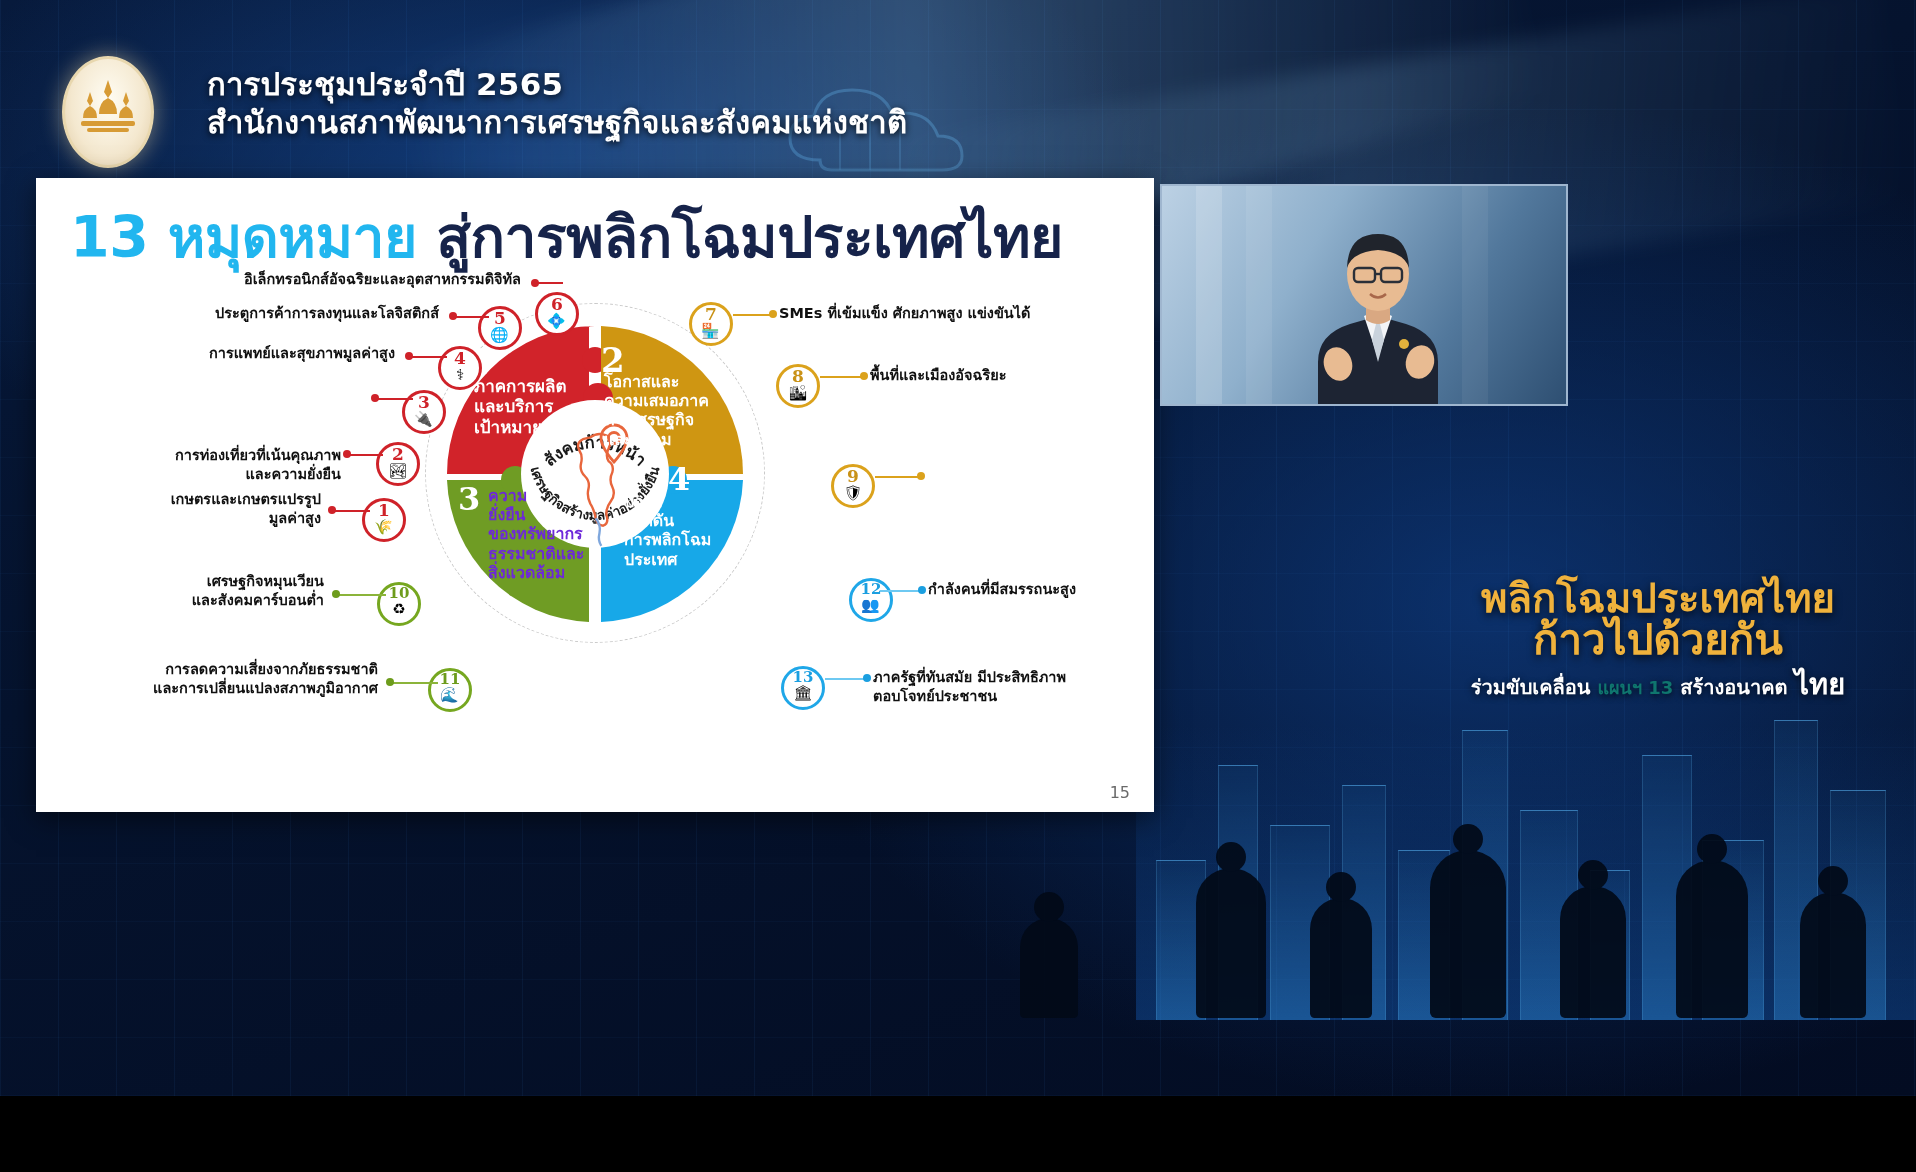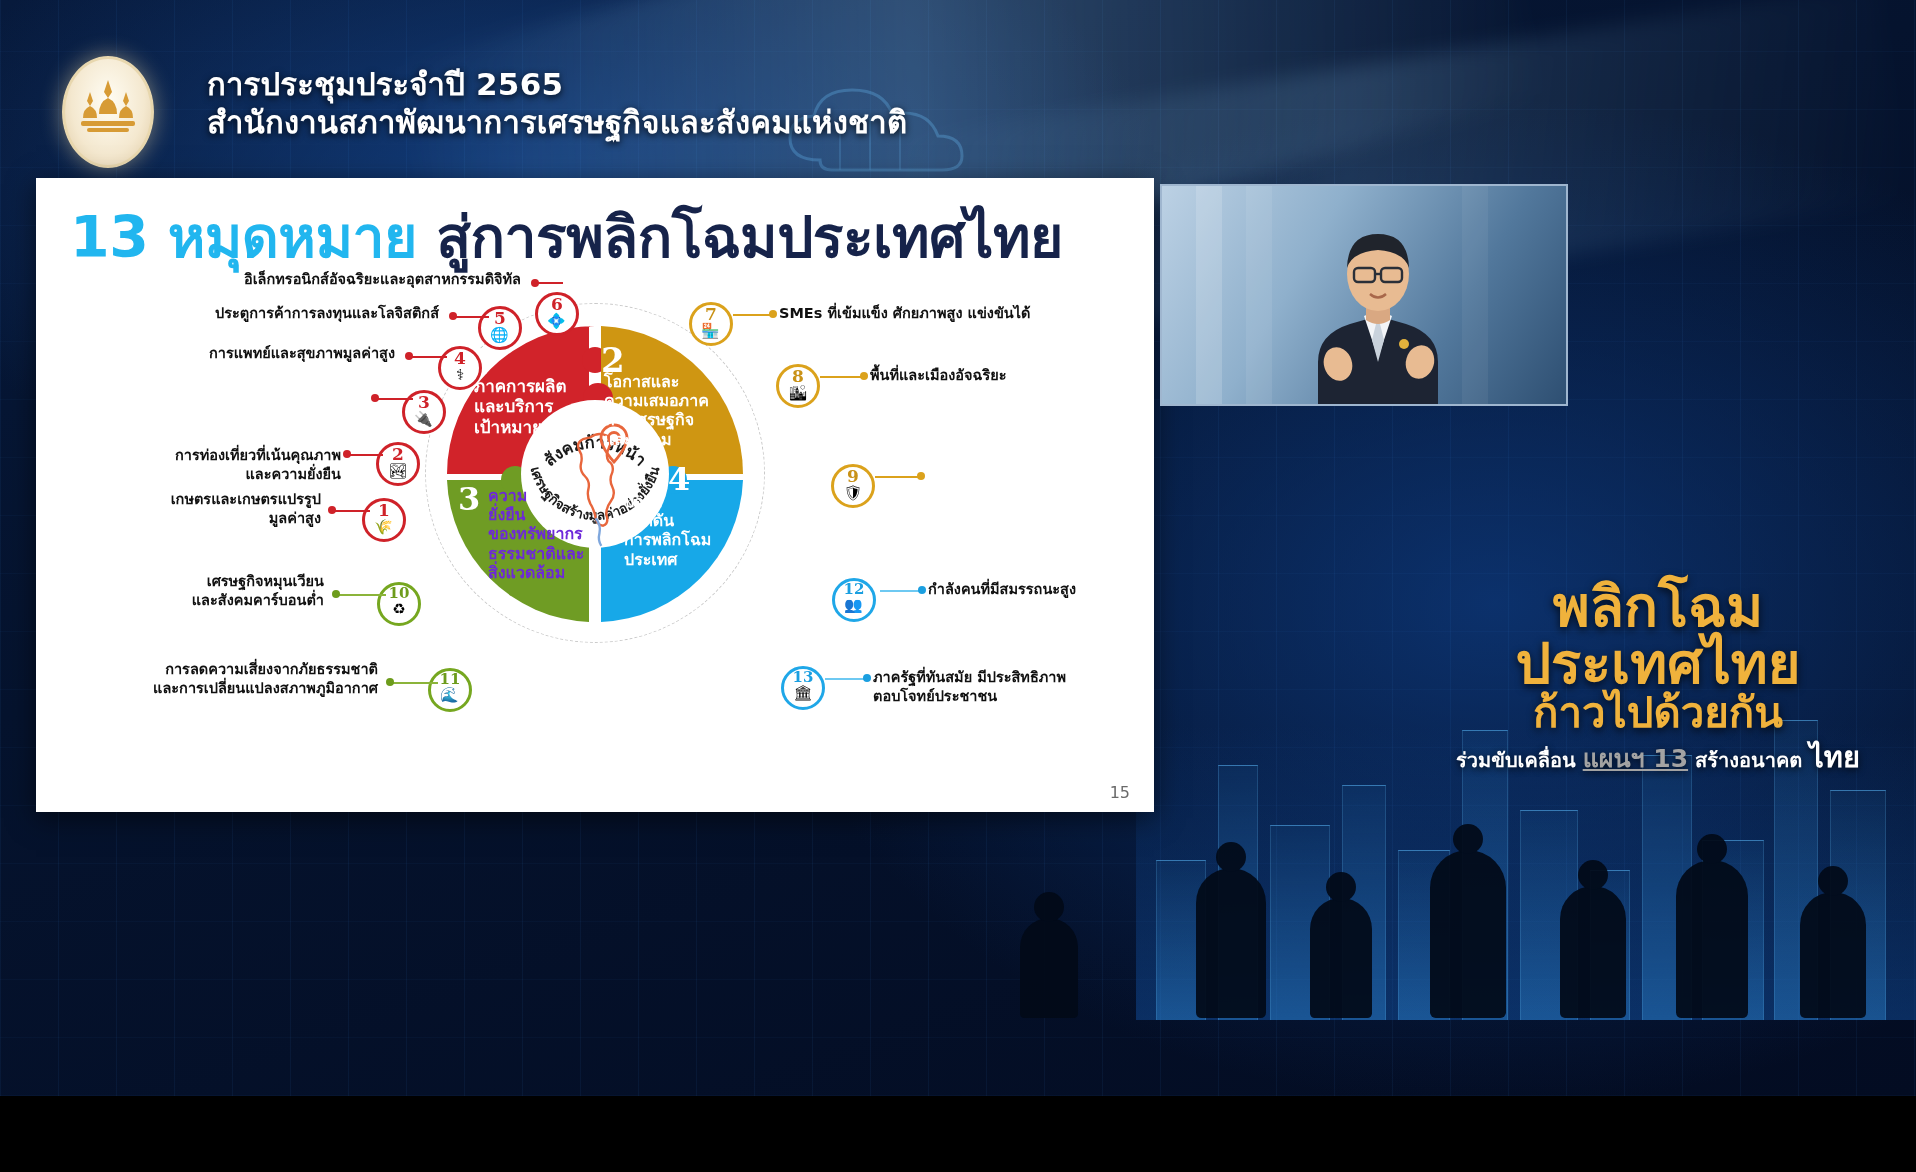--- a/index.html
+++ b/index.html
@@ -190,24 +190,24 @@
   }
   .v-stripe { position: absolute; top:0; bottom:0; width: 26px; background: rgba(255,255,255,.16); }
   .speaker { position: absolute; left: 118px; top: 26px; width: 196px; height: 196px; }
 
   
   .promo {
     position: absolute; left: 1448px; top: 578px;
     width: 420px; text-align: center;
     line-height: 1.02;
   }
-  .promo .l1 { font-size: 56px; font-weight: 800; color: #f0b23c; text-shadow: 0 3px 9px rgba(0,0,0,.75); }
+  .promo .l1 { font-size: 40px; font-weight: 800; color: #f0b23c; text-shadow: 0 3px 9px rgba(0,0,0,.75); }
   .promo .l2 { font-size: 42px; font-weight: 800; color: #f0b23c; text-shadow: 0 3px 9px rgba(0,0,0,.75); }
   .promo .l3 { font-size: 20px; font-weight: 700; color: #ffffff; margin-top: 8px; text-shadow: 0 2px 7px rgba(0,0,0,.8); }
-  .promo .l3 b { font-size: 25px; color: #a3a3a3; text-decoration: underline; }
+  .promo .l3 b { font-size: 18px; color: #0f766e; }
   .promo .l3 .thai { font-size: 29px; }
 
   .bottom-bar {
     position: absolute; left: 0; bottom: 0;
     width: 1916px; height: 76px; background: #000;
   }
 </style>
 </head>
 <body>
 
@@ -412,21 +412,21 @@
       <div class="node gold" style="left:740px;top:100px;">
         <span class="num">8</span>
         <span class="ico">🏙</span>
       </div>
 
       <div class="node gold" style="left:795px;top:200px;">
         <span class="num">9</span>
         <span class="ico">🛡</span>
       </div>
 
-      <div class="node blue sm" style="left:796px;top:314px;">
+      <div class="node blue sm" style="left:813px;top:314px;">
         <span class="num">12</span>
         <span class="ico">👥</span>
       </div>
 
       <div class="node blue sm" style="left:745px;top:402px;">
         <span class="num">13</span>
         <span class="ico">🏛</span>
       </div>
 
       <div class="connector" style="left:501px;top:18px;width:26px;background:#cf2229;"></div>

